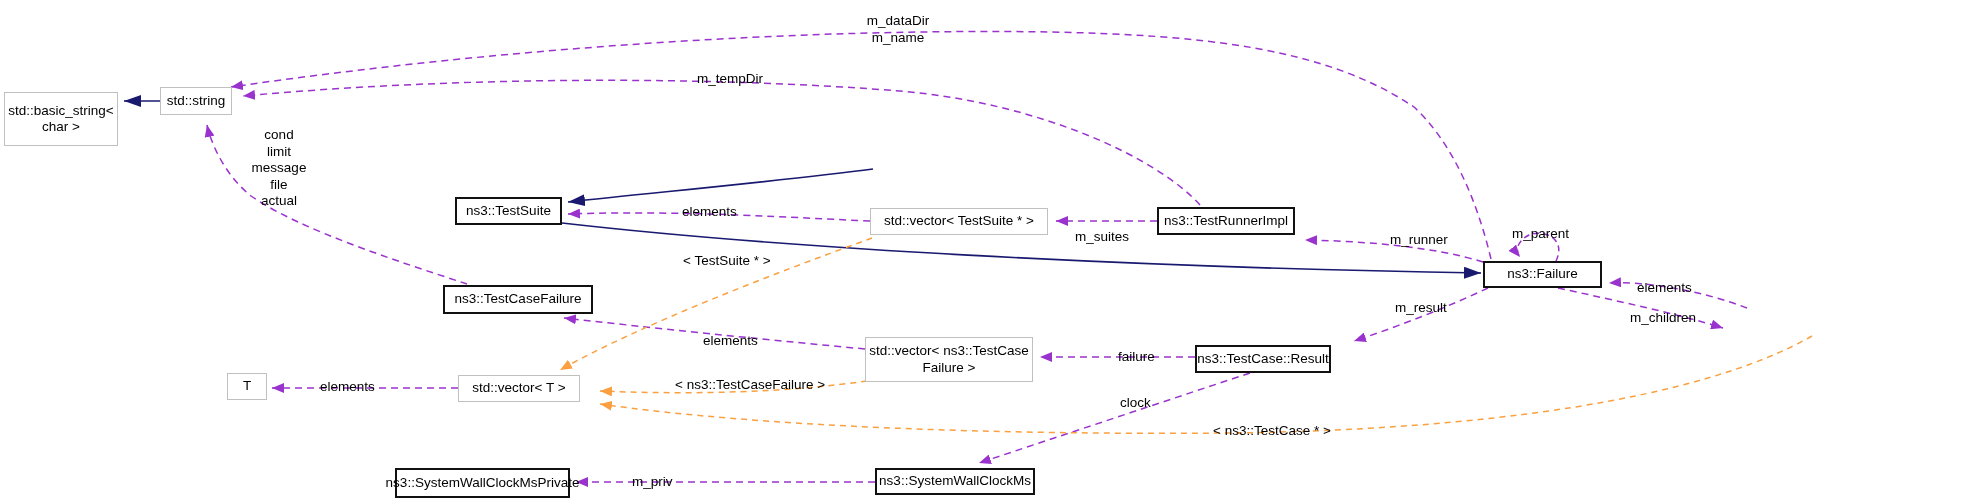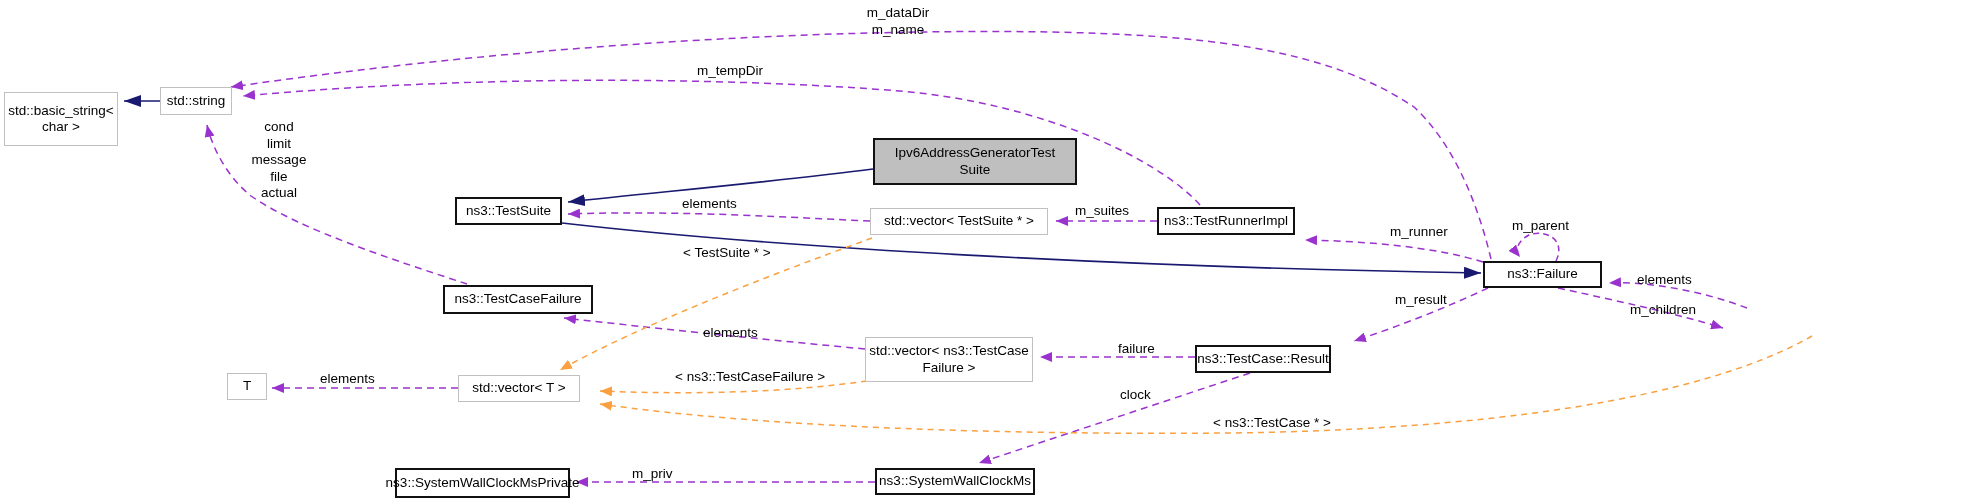--- a/index.html
+++ b/index.html
@@ -24,20 +24,21 @@
   }
   .node.ext{border:1.5px solid #c0c0c0;}
   .node.cls{border:2px solid #111111;}
   .node.subject{background:#bfbfbf;border:2px solid #111111;}
   .elabel{
     position:absolute;
     font-size:13.5px;line-height:16.5px;
     color:#000;
     white-space:pre;
     z-index:3;
+    margin-top:8px;
   }
   .elabel.center{text-align:center;}
 </style>
 </head>
 <body>
 
 <div class="canvas">
 
   <svg class="edges" width="1971" height="504" viewBox="0 0 1971 504" xmlns="http://www.w3.org/2000/svg">
     <defs>
@@ -74,22 +75,20 @@
 
     <path d="M872,238 C770,275 640,325 560,370" stroke="#faa040" stroke-width="1.5" stroke-dasharray="6,5" fill="none" marker-end="url(#ah-orange)"></path>
     <path d="M867,381 C790,392 700,395 600,391" stroke="#faa040" stroke-width="1.5" stroke-dasharray="6,5" fill="none" marker-end="url(#ah-orange)"></path>
     <path d="M1812,336 C1700,400 1480,430 1230,433 C1000,435 760,427 600,404" stroke="#faa040" stroke-width="1.5" stroke-dasharray="6,5" fill="none" marker-end="url(#ah-orange)"></path>
   </svg>
 
   <div class="node ext" style="left:4px;top:92px;width:114px;height:54px">std::basic_string&lt;
 char &gt;</div>
   <div class="node ext" style="left:160px;top:87px;width:72px;height:28px">std::string</div>
   <div class="node cls" style="left:455px;top:197px;width:107px;height:28px">ns3::TestSuite</div>
-  <div class="node subject" style="left:873px;top:138px;width:204px;height:47px">Ipv6AddressGeneratorTest
-Suite</div>
   <div class="node ext" style="left:870px;top:208px;width:178px;height:27px">std::vector&lt; TestSuite * &gt;</div>
   <div class="node cls" style="left:1157px;top:207px;width:138px;height:28px">ns3::TestRunnerImpl</div>
   <div class="node cls" style="left:1483px;top:261px;width:119px;height:27px">ns3::Failure</div>
   <div class="node cls" style="left:443px;top:285px;width:150px;height:29px">ns3::TestCaseFailure</div>
   <div class="node ext" style="left:865px;top:337px;width:168px;height:45px">std::vector&lt; ns3::TestCase
 Failure &gt;</div>
   <div class="node cls" style="left:1195px;top:345px;width:136px;height:28px">ns3::TestCase::Result</div>
   <div class="node ext" style="left:227px;top:373px;width:40px;height:27px">T</div>
   <div class="node ext" style="left:458px;top:375px;width:122px;height:27px">std::vector&lt; T &gt;</div>
   <div class="node cls" style="left:395px;top:468px;width:175px;height:30px">ns3::SystemWallClockMsPrivate</div>
@@ -97,21 +96,21 @@
 
   <div class="elabel center" style="left:858px;top:5px;width:80px">m_dataDir
 m_name</div>
   <div class="elabel" style="left:697px;top:63px">m_tempDir</div>
   <div class="elabel center" style="left:244px;top:119px;width:70px">cond
 limit
 message
 file
 actual</div>
   <div class="elabel" style="left:682px;top:196px">elements</div>
-  <div class="elabel" style="left:1075px;top:203px">m_suites</div>
+  <div class="elabel" style="left:1075px;top:221px">m_suites</div>
   <div class="elabel" style="left:1390px;top:224px">m_runner</div>
   <div class="elabel" style="left:1512px;top:218px">m_parent</div>
   <div class="elabel" style="left:1637px;top:272px">elements</div>
   <div class="elabel" style="left:1630px;top:302px">m_children</div>
   <div class="elabel" style="left:683px;top:245px">&lt; TestSuite * &gt;</div>
   <div class="elabel" style="left:703px;top:325px">elements</div>
   <div class="elabel" style="left:675px;top:369px">&lt; ns3::TestCaseFailure &gt;</div>
   <div class="elabel" style="left:320px;top:371px">elements</div>
   <div class="elabel" style="left:1118px;top:341px">failure</div>
   <div class="elabel" style="left:1395px;top:292px">m_result</div>

